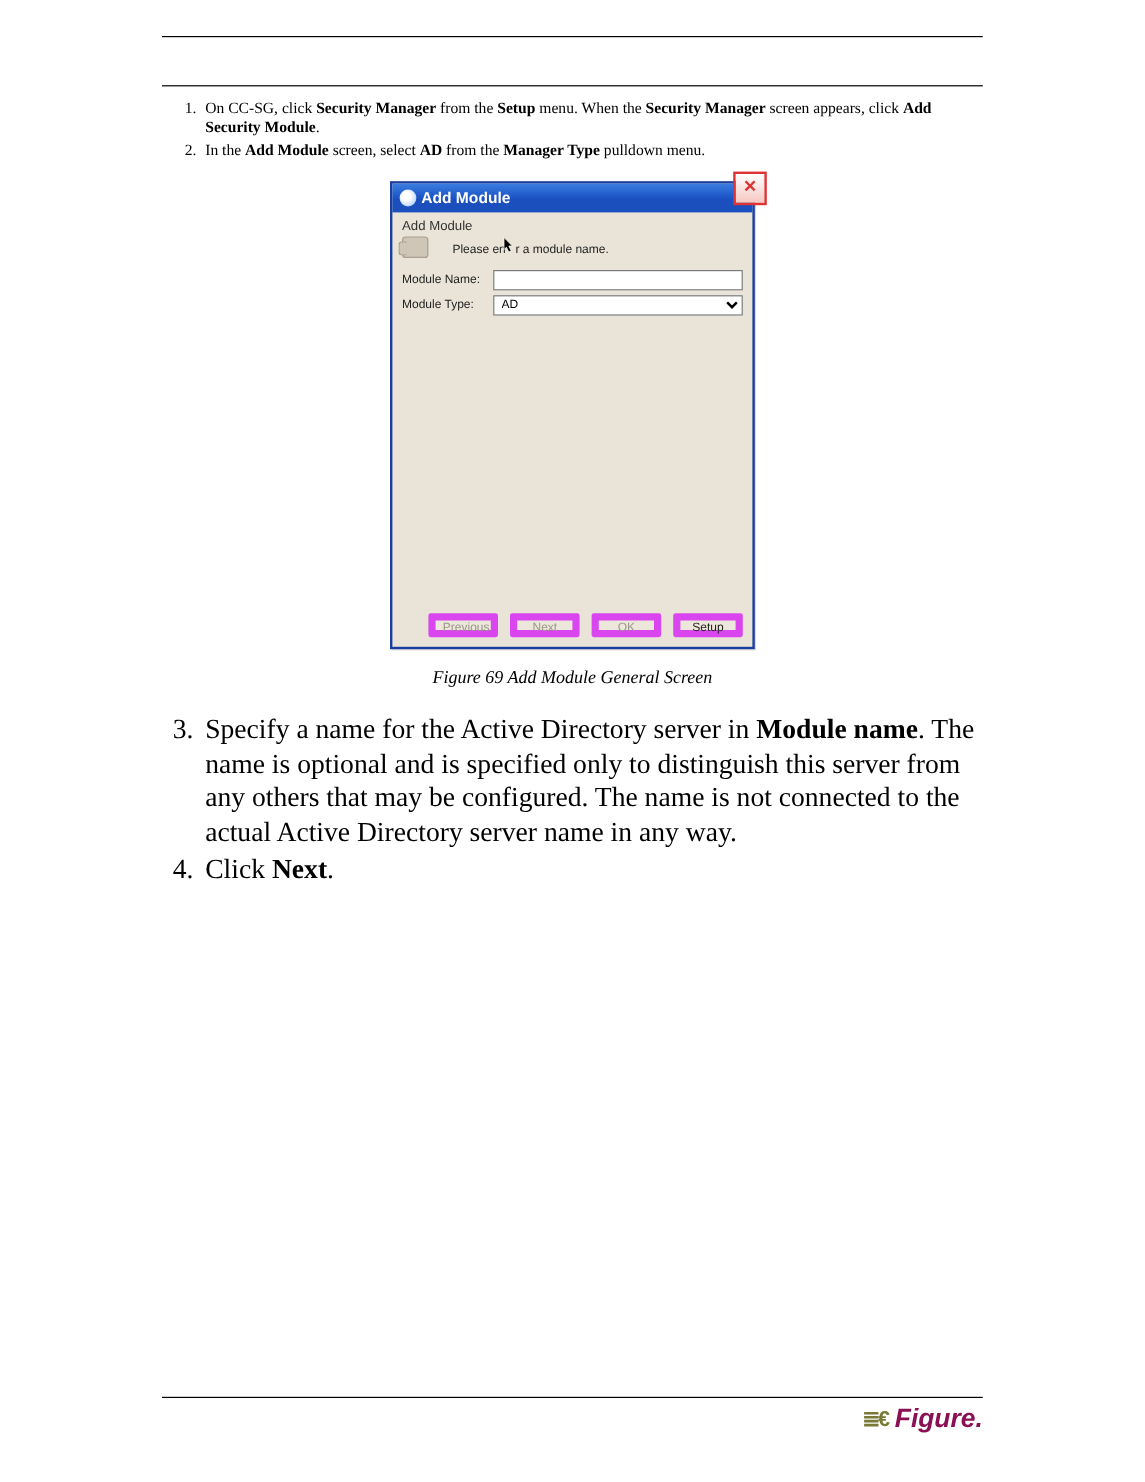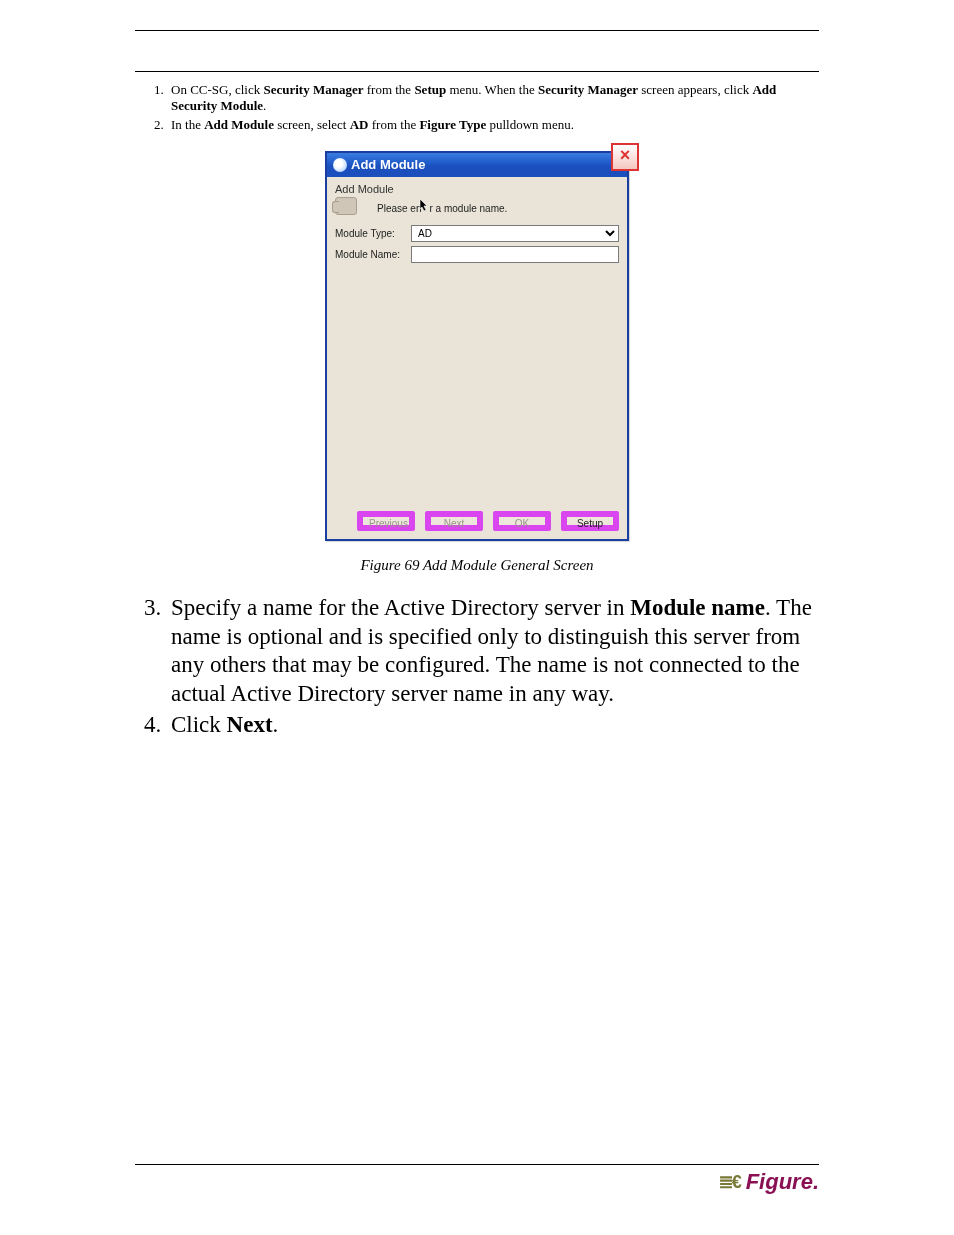--- a/index.html
+++ b/index.html
@@ -185,49 +185,49 @@
 
 <div class="page">
   <div class="top-rule"></div>
   <div class="section-rule"></div>
 
   <ol class="steps">
     <li>
       <span>On CC-SG, click </span><span class="bold">Security Manager</span><span> from the </span><span class="bold">Setup</span><span> menu.  When the </span><span class="bold">Security Manager</span><span> screen appears, click </span><span class="bold">Add Security Module</span><span>.</span>
     </li>
     <li>
-      <span>In the </span><span class="bold">Add Module</span><span> screen, select </span><span class="bold">AD</span><span> from the </span><span class="bold">Figure Type</span><span> pulldown menu.</span>
+      <span>In the </span><span class="bold">Add Module</span><span> screen, select </span><span class="bold">AD</span><span> from the </span><span class="bold">Manager Type</span><span> pulldown menu.</span>
     </li>
   </ol>
 
   <div class="fig-wrap">
     <div class="dialog">
       <div class="close-x">×</div>
       <div class="dialog-title">
         <span class="title-icon"></span>
         <span>Add Module</span>
       </div>
       <div class="dialog-sub">Add Module</div>
       <div class="hint-row">
         <span class="step-icon"></span>
         <span>
           <span>Please en</span><span class="cursor"><svg width="10" height="14" viewBox="0 0 10 14">
                 <path d="M1 1 L1 11 L3 9 L5 13 L7 12 L5 8 L8 8 Z" fill="#000" stroke="#fff" stroke-width="0.6"></path>
               </svg></span><span>r a module name.</span>
         </span>
       </div>
       <div class="form-row">
+        <label>Module Name:</label>
+        <input type="text" value="" style="">
+      </div>
+      <div class="form-row">
         <label>Module Type:</label>
         <select>
           <option>AD</option>
         </select>
-      </div>
-      <div class="form-row">
-        <label>Module Name:</label>
-        <input type="text" value="" style="">
       </div>
       <div class="dialog-body-fill"></div>
       <div class="dialog-buttons">
         <button>Previous</button>
         <button>Next</button>
         <button>OK</button>
         <button class="enabled">Setup</button>
       </div>
     </div>
   </div>

